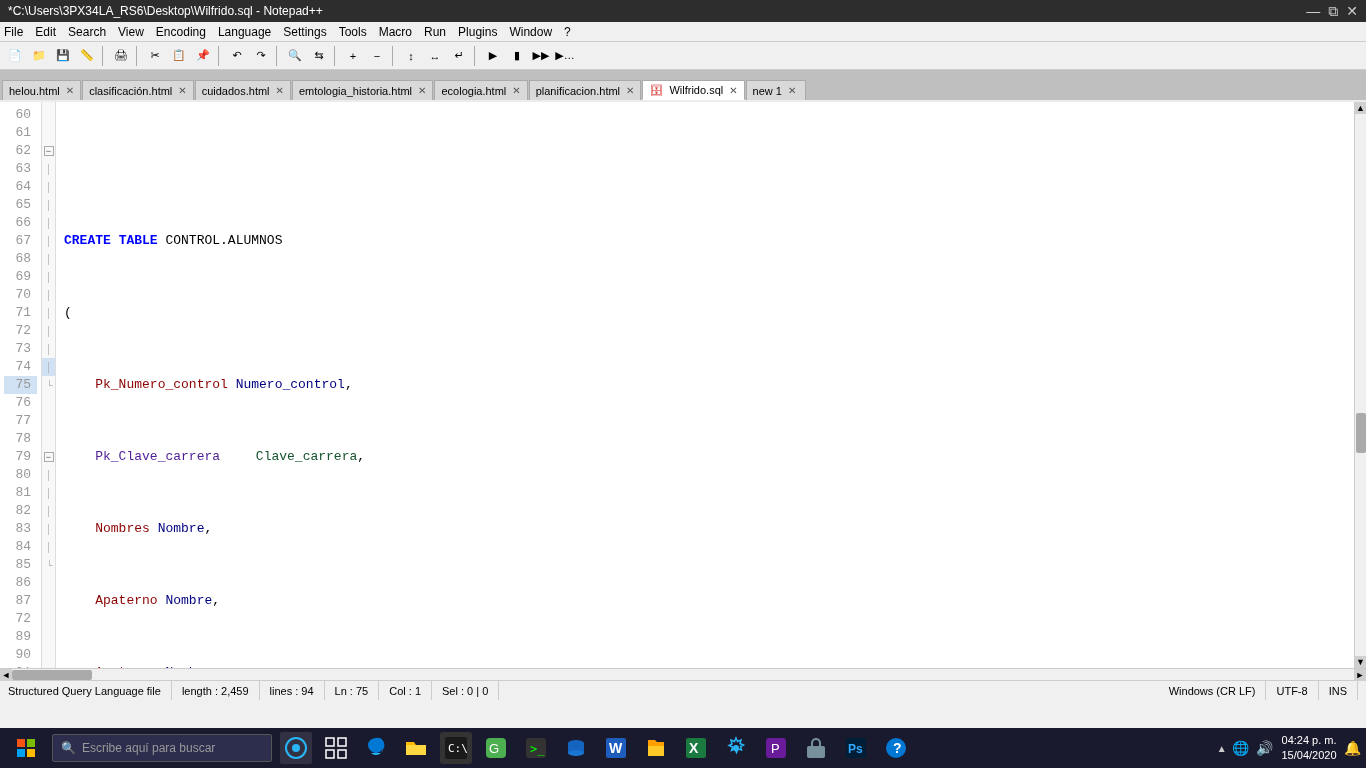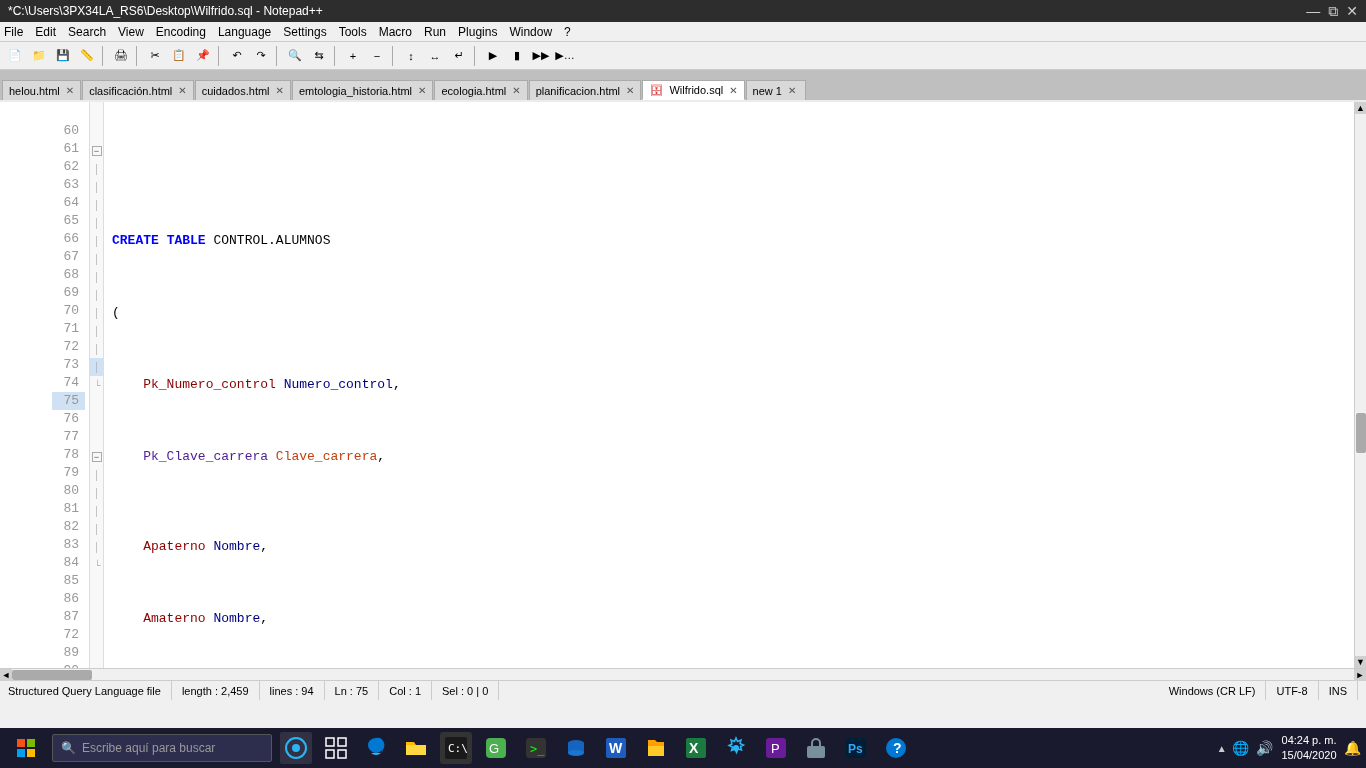--- a/index.html
+++ b/index.html
@@ -321,21 +321,21 @@
     <span class="tab-close">✕</span>
   </div>
   <div class="tab">
     <span>new 1</span>
     <span class="tab-close">✕</span>
   </div>
 </div>
 
 <div id="editor-container" style="height: 566px; display:flex;">
 
-  <div id="line-numbers" style="min-width:42px; padding-top:20px;margin-left:48px;">
+  <div id="line-numbers" style="min-width:42px; padding-top:4px;">
     <div style="height:18px; line-height:18px; padding-right:6px;">60</div>
     <div style="height:18px; line-height:18px; padding-right:6px;">61</div>
     <div style="height:18px; line-height:18px; padding-right:6px;">62</div>
     <div style="height:18px; line-height:18px; padding-right:6px;">63</div>
     <div style="height:18px; line-height:18px; padding-right:6px;">64</div>
     <div style="height:18px; line-height:18px; padding-right:6px;">65</div>
     <div style="height:18px; line-height:18px; padding-right:6px;">66</div>
     <div style="height:18px; line-height:18px; padding-right:6px;">67</div>
     <div style="height:18px; line-height:18px; padding-right:6px;">68</div>
     <div style="height:18px; line-height:18px; padding-right:6px;">69</div>
@@ -438,22 +438,23 @@
   <div id="code-area" style="flex:1; overflow:hidden; padding: 4px 0 4px 8px;">
     
     <div class="code-line">&nbsp;</div>
     
     <div class="code-line"><span class="kw">CREATE</span> <span class="kw">TABLE</span> <span style="color:#000;">CONTROL.ALUMNOS</span></div>
     
     <div class="code-line"><span class="punc">(</span></div>
     
     <div class="code-line">    <span style="color:#8b0000;">Pk_Numero_control</span> <span style="color:#000080;">Numero_control</span><span class="punc">,</span></div>
     
-    <div class="code-line">    <span style="color:#4c1d95;">Pk_Clave_carrera</span> <span style="color:#c2410c;">Clave_carrera</span><span class="punc">,</span></div>
-    
+    <div class="code-line">    <span style="color:#4c1d95;">Pk_Clave_carrera</span> <span style="color:#14532d;margin-left:28px;">Clave_carrera</span><span class="punc">,</span></div>
+    
+    <div class="code-line">    <span style="color:#8b0000;">Nombres</span> <span style="color:#000080;">Nombre</span><span class="punc">,</span></div>
     
     <div class="code-line">    <span style="color:#8b0000;">Apaterno</span> <span style="color:#000080;">Nombre</span><span class="punc">,</span></div>
     
     <div class="code-line">    <span style="color:#8b0000;">Amaterno</span> <span style="color:#000080;">Nombre</span><span class="punc">,</span></div>
     
     
     
     
     
     

